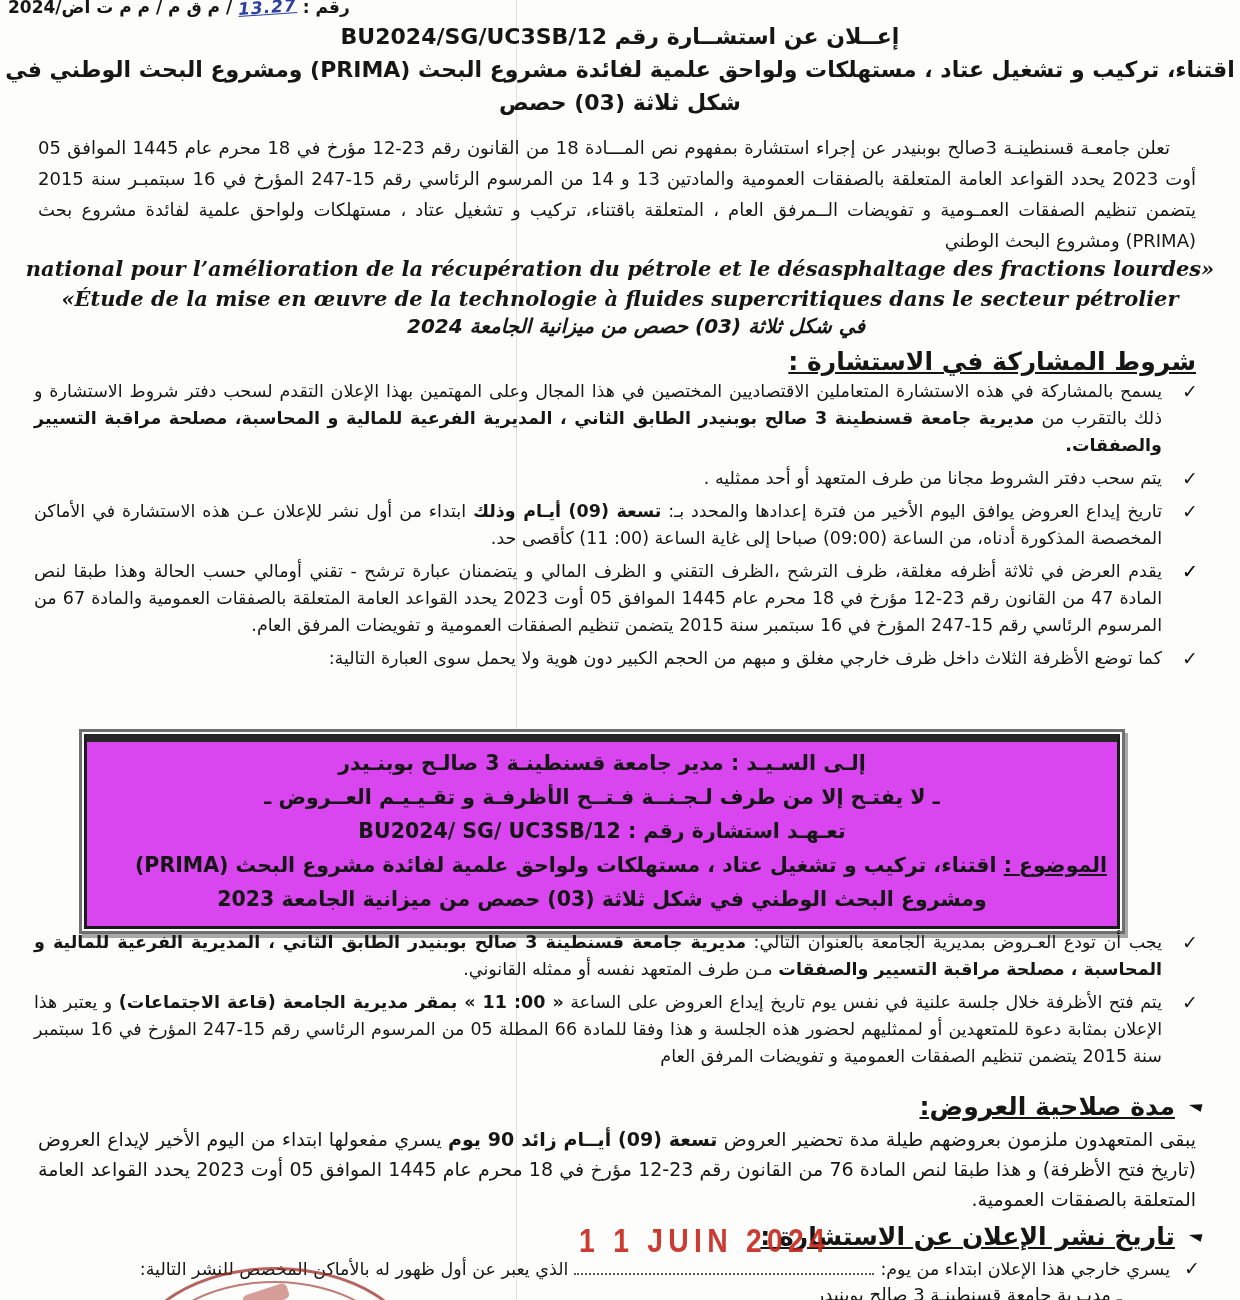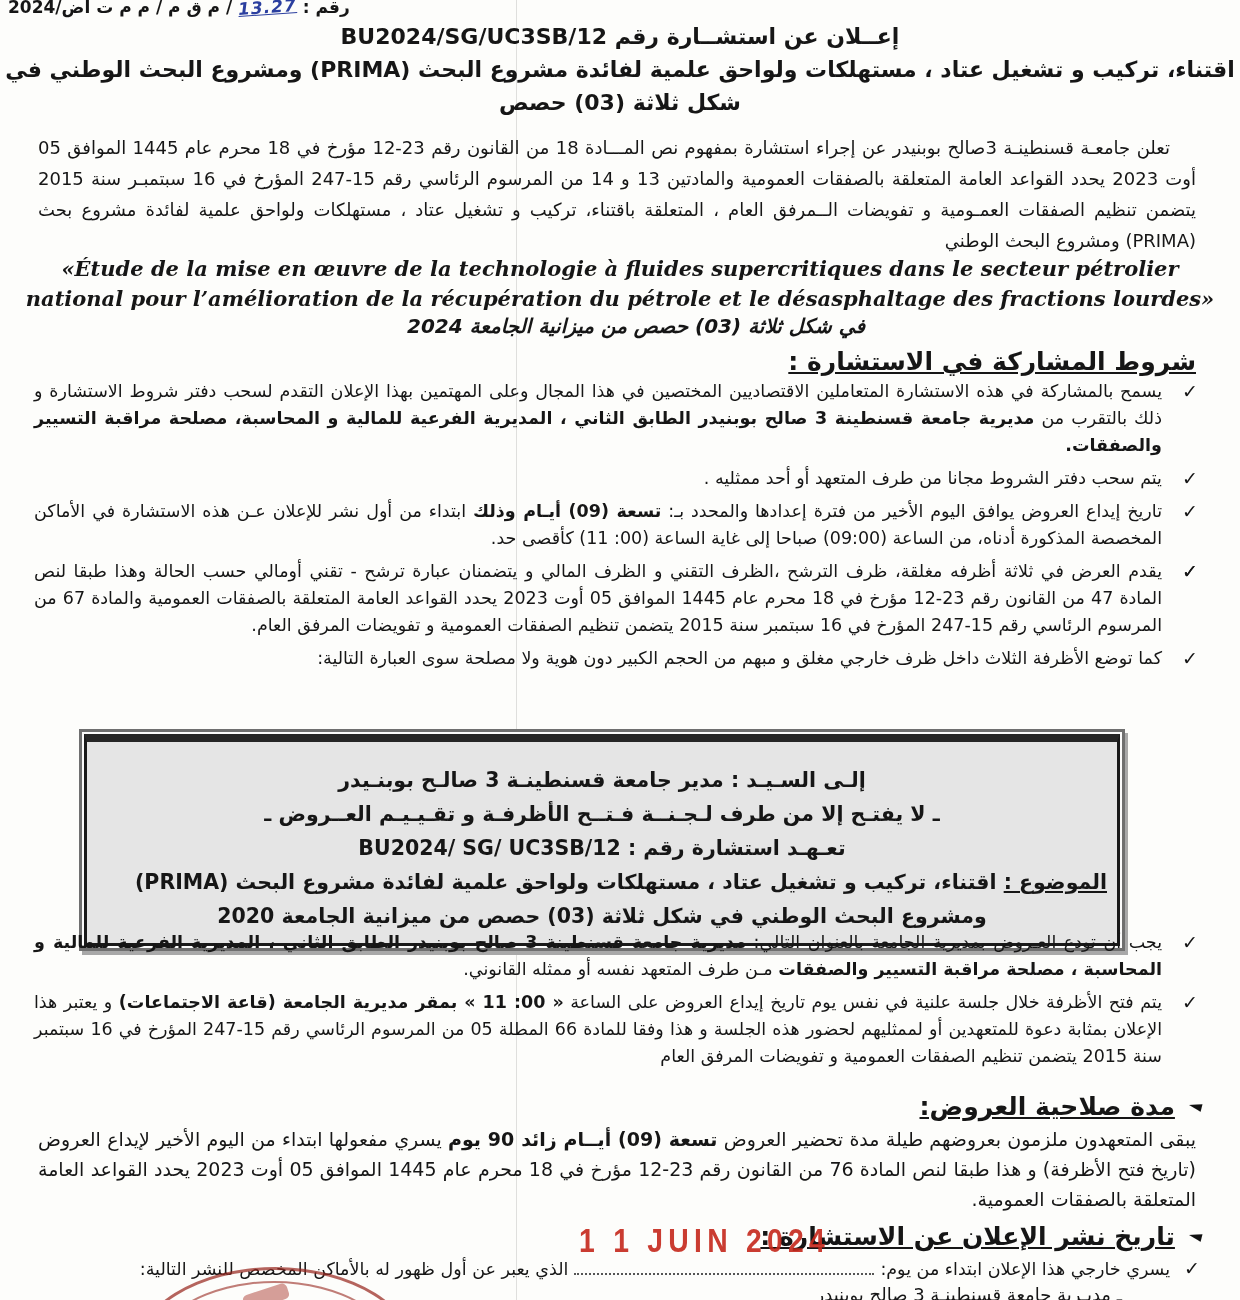--- a/index.html
+++ b/index.html
@@ -31,21 +31,21 @@
   .cl2{top:929px;right:40px;left:34px;}
   ul.checklist li{position:relative;padding-right:38px;font-size:17.5px;line-height:27px;
     text-align:justify;text-align-last:right;margin-bottom:6px;}
   .check{position:absolute;right:2px;top:0;font-size:19px;font-weight:bold;}
   .b{font-weight:bold;}
   .u{text-decoration:underline;}
   
   .envbox{top:734px;right:120px;left:84px;
     border:3px solid #1a1a1a;border-top:8px solid #262626;
     box-shadow:0 0 0 2px #fbfbfb,0 0 0 5px #6f6f6f,3px 4px 0 5px #a8a8a8;
-    background:#e5e5e5;padding:21px 10px 10px;text-align:center;font-weight:bold;
+    background:#d946ef;padding:4px 10px 10px;text-align:center;font-weight:bold;
     font-size:20.5px;line-height:34px;}
   .envbox .box-line:nth-child(4){text-align:right;}
   .envbox .box-line:nth-child(2){letter-spacing:1px;}
   
   .sec-row{display:flex;align-items:flex-start;gap:14px;}
   .row-valid{top:1092px;right:38px;}
   .row-pub{top:1222px;right:38px;}
   .arrow{font-size:17px;transform:rotate(14deg) scaleY(.9);margin-top:3px;color:#111;}
   .validity-par{top:1124px;right:44px;left:38px;font-size:19px;line-height:30px;text-align:justify;text-align-last:right;}
   .pub-line{top:1255px;right:40px;left:38px;font-size:17.5px;line-height:27px;white-space:nowrap;}
@@ -77,42 +77,42 @@
 
   <div class="title abs">
     <div>إعــلان عن استشــارة رقم BU2024/SG/UC3SB/12</div>
     <div>اقتناء، تركيب و تشغيل عتاد ،  مستهلكات ولواحق علمية لفائدة مشروع البحث (PRIMA) ومشروع البحث الوطني في</div>
     <div>شكل ثلاثة (03)  حصص</div>
   </div>
 
   <div class="intro abs">تعلن جامعـة قسنطينـة 3صالح بوبنيدر عن إجراء استشارة بمفهوم نص المـــادة 18 من القانون رقم 23-12 مؤرخ في 18 محرم عام 1445 الموافق 05 أوت 2023 يحدد القواعد العامة المتعلقة بالصفقات العمومية  والمادتين  13 و 14 من المرسوم الرئاسي رقم 15-247 المؤرخ في 16 سبتمبـر سنة 2015 يتضمن تنظيم الصفقات العمـومية و تفويضات الــمرفق العام ، المتعلقة باقتناء، تركيب و تشغيل عتاد ،  مستهلكات ولواحق علمية لفائدة مشروع بحث (PRIMA) ومشروع البحث الوطني</div>
 
   <div class="french abs">
+    <div>national pour l’amélioration de la récupération du pétrole et le désasphaltage des fractions lourdes»</div>
     <div>«Étude de la mise en œuvre de la technologie à fluides supercritiques dans le secteur pétrolier</div>
-    <div>national pour l’amélioration de la récupération du pétrole et le désasphaltage des fractions lourdes»</div>
   </div>
 
   <div class="budget abs">في شكل ثلاثة (03) حصص من ميزانية الجامعة 2024</div>
 
   <div class="sec-h h-cond abs">شروط المشاركة في الاستشارة :</div>
   <ul class="checklist cl1 abs">
       <li><span class="check">✓</span><span><span>يسمح بالمشاركة في هذه الاستشارة المتعاملين الاقتصاديين المختصين في هذا المجال وعلى المهتمين بهذا الإعلان التقدم لسحب دفتر شروط الاستشارة و ذلك بالتقرب من </span><span class="b">مديرية جامعة قسنطينة 3 صالح  بوبنيدر  الطابق الثاني ، المديرية الفرعية للمالية  و  المحاسبة، مصلحة مراقبة التسيير والصفقات.</span></span></li>
       <li><span class="check">✓</span><span><span>يتم سحب دفتر الشروط مجانا  من طرف المتعهد أو أحد ممثليه .</span></span></li>
       <li><span class="check">✓</span><span><span>تاريخ إيداع العروض يوافق اليوم الأخير من فترة إعدادها والمحدد بـ: </span><span class="b">تسعة  (09) أيـام وذلك</span><span> ابتداء من أول نشر للإعلان عـن هذه الاستشارة في الأماكن المخصصة المذكورة أدناه، من الساعة (09:00) صباحا إلى غاية الساعة (00: 11) كأقصى حد.</span></span></li>
       <li><span class="check">✓</span></li>
       <li><span class="check">✓</span><span><span>يقدم العرض في ثلاثة أظرفه مغلقة، ظرف الترشح ،الظرف التقني و الظرف المالي و يتضمنان عبارة ترشح - تقني أومالي حسب الحالة وهذا طبقا لنص المادة 47 من القانون رقم 23-12 مؤرخ في 18 محرم عام 1445 الموافق 05 أوت 2023 يحدد القواعد العامة المتعلقة بالصفقات العمومية  والمادة 67 من المرسوم الرئاسي رقم 15-247 المؤرخ في 16 سبتمبر سنة 2015 يتضمن تنظيم الصفقات العمومية و تفويضات المرفق العام.</span></span></li>
-      <li><span class="check">✓</span><span><span>كما توضع الأظرفة الثلاث  داخل ظرف خارجي مغلق و مبهم من الحجم الكبير دون هوية ولا مصلحة سوى العبارة التالية:</span></span></li>
+      <li><span class="check">✓</span><span><span>كما توضع الأظرفة الثلاث  داخل ظرف خارجي مغلق و مبهم من الحجم الكبير دون هوية ولا يحمل سوى العبارة التالية:</span></span></li>
     </ul>
 
   <div class="envbox abs">
       <div class="box-line"><span>إلـى السـيـد : مدير جامعة قسنطينـة 3 صالـح بوبنـيدر</span></div>
       <div class="box-line"><span>ـ لا يفتـح إلا من طرف لـجـنــة فـتــح الأظرفـة و تقـيـيـم العــروض ـ</span></div>
       <div class="box-line"><span>تعـهـد استشارة رقم : BU2024/ SG/ UC3SB/12</span></div>
       <div class="box-line"><span class="u">الموضوع :</span><span> اقتناء، تركيب و تشغيل عتاد ،  مستهلكات ولواحق علمية لفائدة مشروع البحث (PRIMA)</span></div>
-      <div class="box-line"><span>ومشروع البحث الوطني في شكل ثلاثة (03) حصص من ميزانية الجامعة 2020</span></div>
+      <div class="box-line"><span>ومشروع البحث الوطني في شكل ثلاثة (03) حصص من ميزانية الجامعة 2023</span></div>
     </div>
 
   <ul class="checklist cl2 abs">
       <li><span class="check">✓</span><span><span>يجب أن تودع العـروض بمديرية الجامعة بالعنوان التالي: </span><span class="b">مديرية جامعة  قسنطينة 3 صالح بوبنيدر الطابق الثاني ، المديرية الفرعية للمالية  و المحاسبة ، مصلحة مراقبة التسيير والصفقات</span><span> مـن طرف المتعهد نفسه أو ممثله القانوني.</span></span></li>
       <li><span class="check">✓</span><span><span>يتم فتح الأظرفة خلال جلسة علنية في نفس يوم تاريخ إيداع العروض على الساعة </span><span class="b">« 00: 11 » بمقر مديرية الجامعة (قاعة الاجتماعات)</span><span> و يعتبر هذا الإعلان بمثابة دعوة للمتعهدين أو لممثليهم لحضور هذه الجلسة و هذا وفقا للمادة 66 المطلة 05 من  المرسوم الرئاسي رقم 15-247 المؤرخ في 16 سبتمبر سنة 2015 يتضمن تنظيم الصفقات العمومية و تفويضات المرفق العام</span></span></li>
     </ul>
 
   <div class="sec-row row-valid abs">
     <span class="arrow">◄</span>
     <span class="sec-h">مدة صلاحية العروض:</span>

